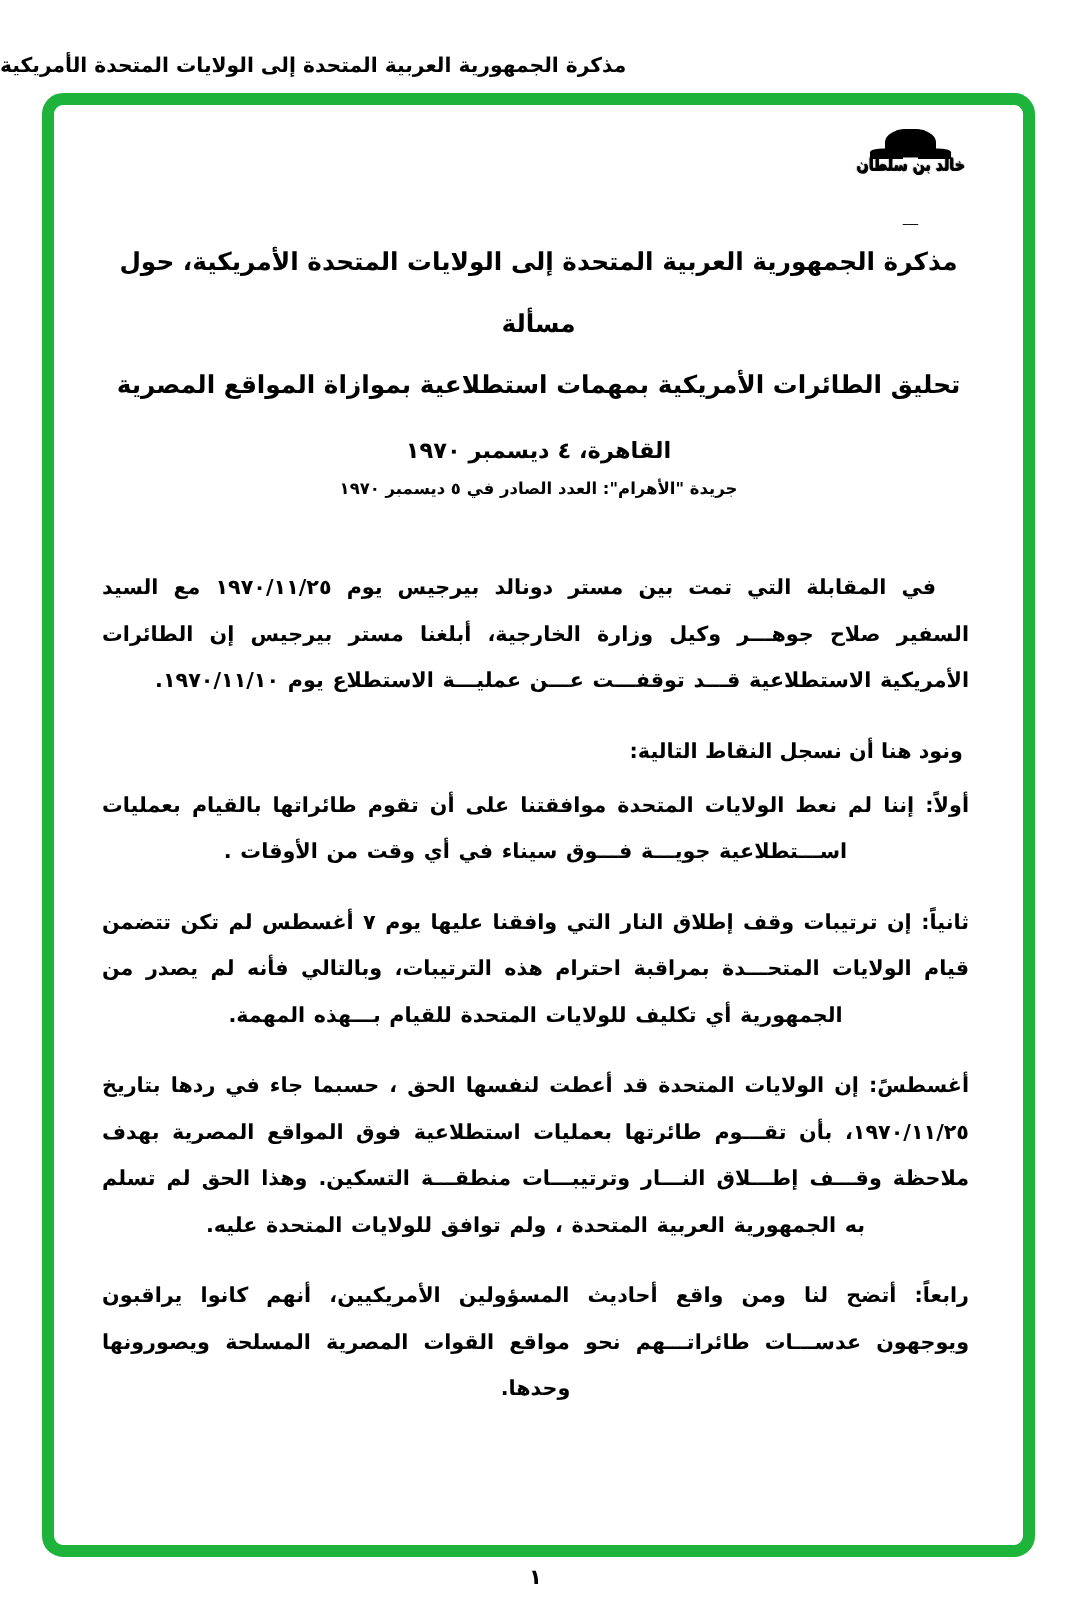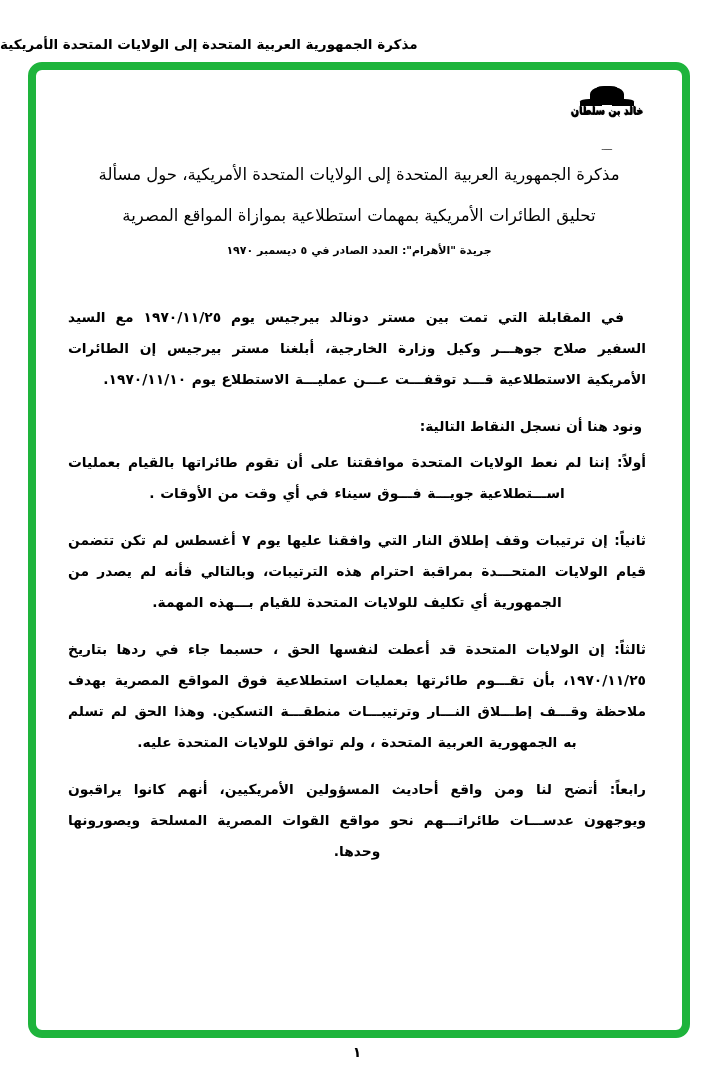--- a/index.html
+++ b/index.html
@@ -29,21 +29,21 @@
     box-shadow:-16px 7px 0 -6px #000, 16px 7px 0 -6px #000, 0 -7px 0 -7px #000;
   }
   .stamp-name {
     font-size:9.5px; font-weight:bold; line-height:10px;
     text-shadow:0 0 1px #000, 0.5px 0.5px 0 #000;
     transform:scaleY(1.15);
   }
   .stamp-underline { font-size:7px; line-height:6px; letter-spacing:-1px;margin-top:29px; }
   .title-block {
     margin:84px 30px 0 30px; text-align:center;
-    font-weight:normal; font-size:16.5px; line-height:41px;
+    font-weight:bold; font-size:16.5px; line-height:41px;
   }
   .dateline {
     margin-top:12px; text-align:center; font-weight:bold;
     font-size:15px; line-height:22px; letter-spacing:1px;
   }
   .source-line {
     margin-top:8px; text-align:center; font-weight:bold;
     font-size:11px; line-height:14px;
   }
   .content { padding:0 20px 0 16px; }
@@ -79,20 +79,21 @@
       <div class="stamp-crest"></div>
       <div class="stamp-name">خالد بن سلطان</div>
       <div class="stamp-underline">ـــــ</div>
     </div>
 
     <div class="title-block">
       <div>مذكرة الجمهورية العربية المتحدة إلى الولايات المتحدة الأمريكية، حول مسألة</div>
       <div>تحليق الطائرات الأمريكية بمهمات استطلاعية بموازاة المواقع المصرية</div>
     </div>
 
+    <div class="dateline">القاهرة، ٤ ديسمبر ١٩٧٠</div>
 
     <div class="source-line">جريدة "الأهرام": العدد الصادر في ٥ ديسمبر ١٩٧٠</div>
 
     <div class="content">
 
       <p class="para p1">في المقابلة التي تمت بين مستر دونالد بيرجيس يوم ١٩٧٠/١١/٢٥ مع السيد السفير صلاح جوهـــر وكيل وزارة الخارجية، أبلغنا مستر بيرجيس إن الطائرات الأمريكية الاستطلاعية قـــد توقفـــت عـــن عمليـــة الاستطلاع يوم ١٩٧٠/١١/١٠.</p>
 
 
       <p class="note">ونود هنا أن نسجل النقاط التالية:</p>
 
@@ -100,21 +101,21 @@
         <span class="plabel">أولاً:</span>
         <span>إننا لم نعط الولايات المتحدة موافقتنا على أن تقوم طائراتها بالقيام بعمليات اســـتطلاعية جويـــة فـــوق سيناء في أي وقت من الأوقات .</span>
       </p>
 
       <p class="para point pt2">
         <span class="plabel">ثانياً:</span>
         <span>إن ترتيبات وقف إطلاق النار التي وافقنا عليها يوم ٧ أغسطس لم تكن تتضمن قيام الولايات المتحـــدة بمراقبة احترام هذه الترتيبات، وبالتالي فأنه لم يصدر من الجمهورية أي تكليف للولايات المتحدة للقيام بـــهذه المهمة.</span>
       </p>
 
       <p class="para point pt3">
-        <span class="plabel">ثالثاً:</span>
+        <span class="plabel">أغسطسً:</span>
         <span>إن الولايات المتحدة قد أعطت لنفسها الحق ، حسبما جاء في ردها بتاريخ ١٩٧٠/١١/٢٥، بأن تقـــوم طائرتها بعمليات استطلاعية فوق المواقع المصرية بهدف ملاحظة وقـــف إطـــلاق النـــار وترتيبـــات منطقـــة التسكين. وهذا الحق لم تسلم به الجمهورية العربية المتحدة ، ولم توافق للولايات المتحدة عليه.</span>
       </p>
 
       <p class="para point pt4">
         <span class="plabel">رابعاً:</span>
         <span>أتضح لنا ومن واقع أحاديث المسؤولين الأمريكيين، أنهم كانوا يراقبون ويوجهون عدســـات طائراتـــهم نحو مواقع القوات المصرية المسلحة ويصورونها وحدها.</span>
       </p>
 
     </div>
   </div>

